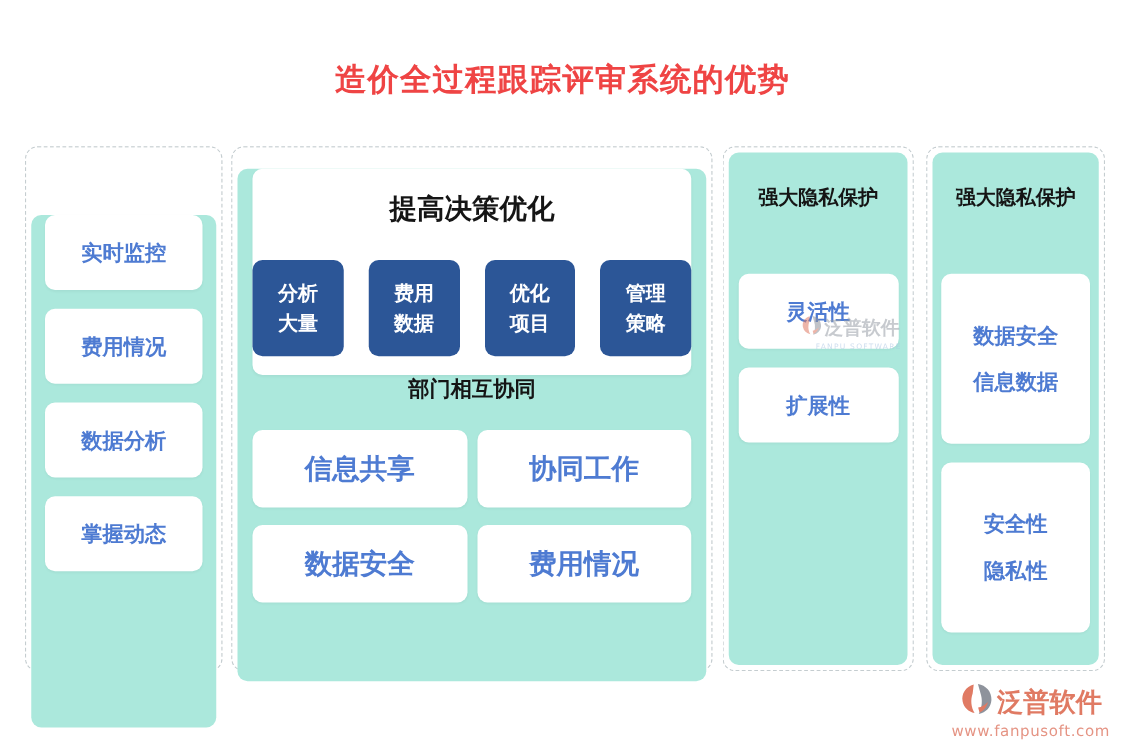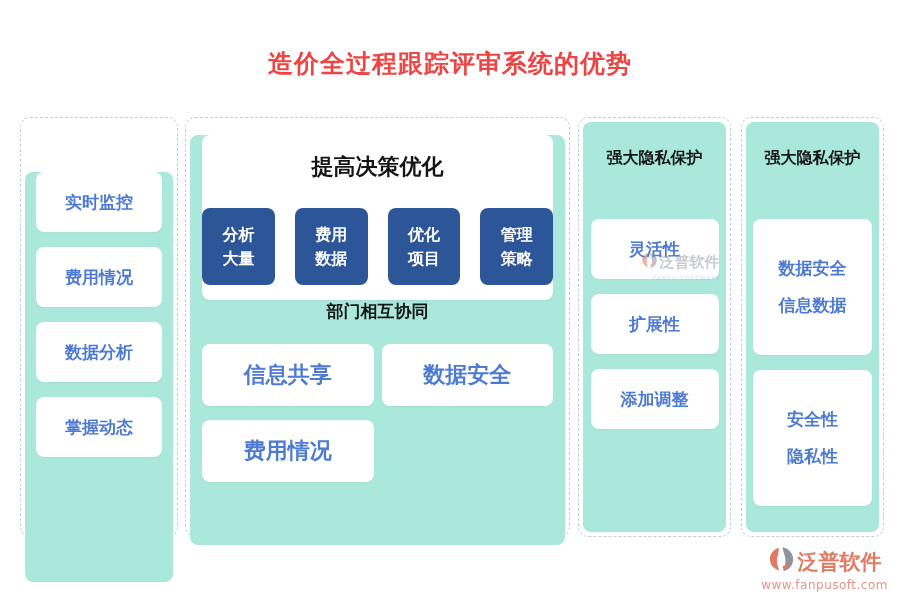--- a/index.html
+++ b/index.html
@@ -128,33 +128,33 @@
         </div>
         <div class="blue-box">
           <span>管理</span>
           <span>策略</span>
         </div>
       </div>
     </div>
     <div class="collab-header">部门相互协同</div>
     <div class="collab-grid">
       <div class="collab-item">信息共享</div>
+      <div class="collab-item">协同工作</div>
       <div class="collab-item">数据安全</div>
       <div class="collab-item">费用情况</div>
     </div>
   </div>
 </div>
 
 <div class="col col-custom">
   <div class="col-inner">
     <div class="col-header">强大隐私保护</div>
     <div class="side-items">
       <div class="side-item">灵活性</div>
       <div class="side-item">扩展性</div>
-      <div class="side-item">添加调整</div>
     </div>
   </div>
 </div>
 
 <div class="col col-privacy">
   <div class="col-inner">
     <div class="col-header">强大隐私保护</div>
     <div class="side-items">
       <div class="side-item">
         <span>数据安全</span>

